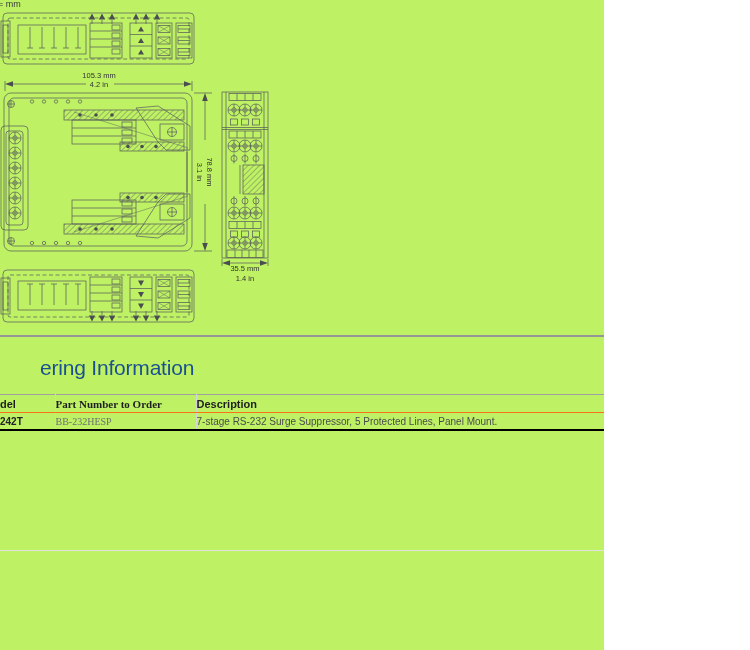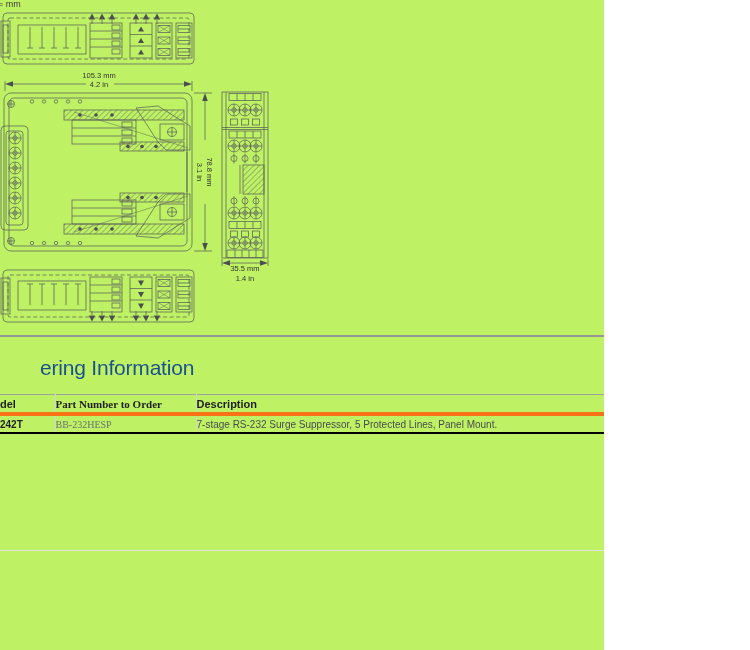--- a/index.html
+++ b/index.html
@@ -21,21 +21,21 @@
   .divider{left:0;top:335px;width:750px;height:2px;background:#939598;}
 
   
   .ordering-heading{left:0;top:356px;font-size:21px;font-weight:normal;color:#1b5191;letter-spacing:-.2px;margin-left:40px;}
 
   
   table.order{position:absolute;top:394px;left:0;width:750px;border-collapse:collapse;table-layout:fixed;}
   table.order th,table.order td{padding:0;margin:0;text-align:left;vertical-align:middle;
         white-space:nowrap;overflow:hidden;}
   table.order th{font-size:11px;height:17px;color:#1e1e20;
-        border-top:1px solid #9d9fa3;border-bottom:4px solid #f97316;}
+        border-top:1px solid #9d9fa3;border-bottom:1px solid #f97316;}
   table.order td{font-size:10px;height:16px;border-bottom:2px solid #000000;}
   .c-model{width:55px;}
   .c-part{width:141px;}
   th.h-part,td.part{padding-left:5px;font-family:Liberation Serif, serif;}
   th.h-desc,td.desc{padding-left:4px;}
   th.h-model,td.model{border-right:1px solid #d4d5d7;}
   th.h-part,td.part{border-right:1px solid #d4d5d7;}
   td.model{font-weight:bold;color:#232325;}
   td.part{color:#6d6e71;font-size:9px;}
   td.desc{color:#4a4a4c;}

